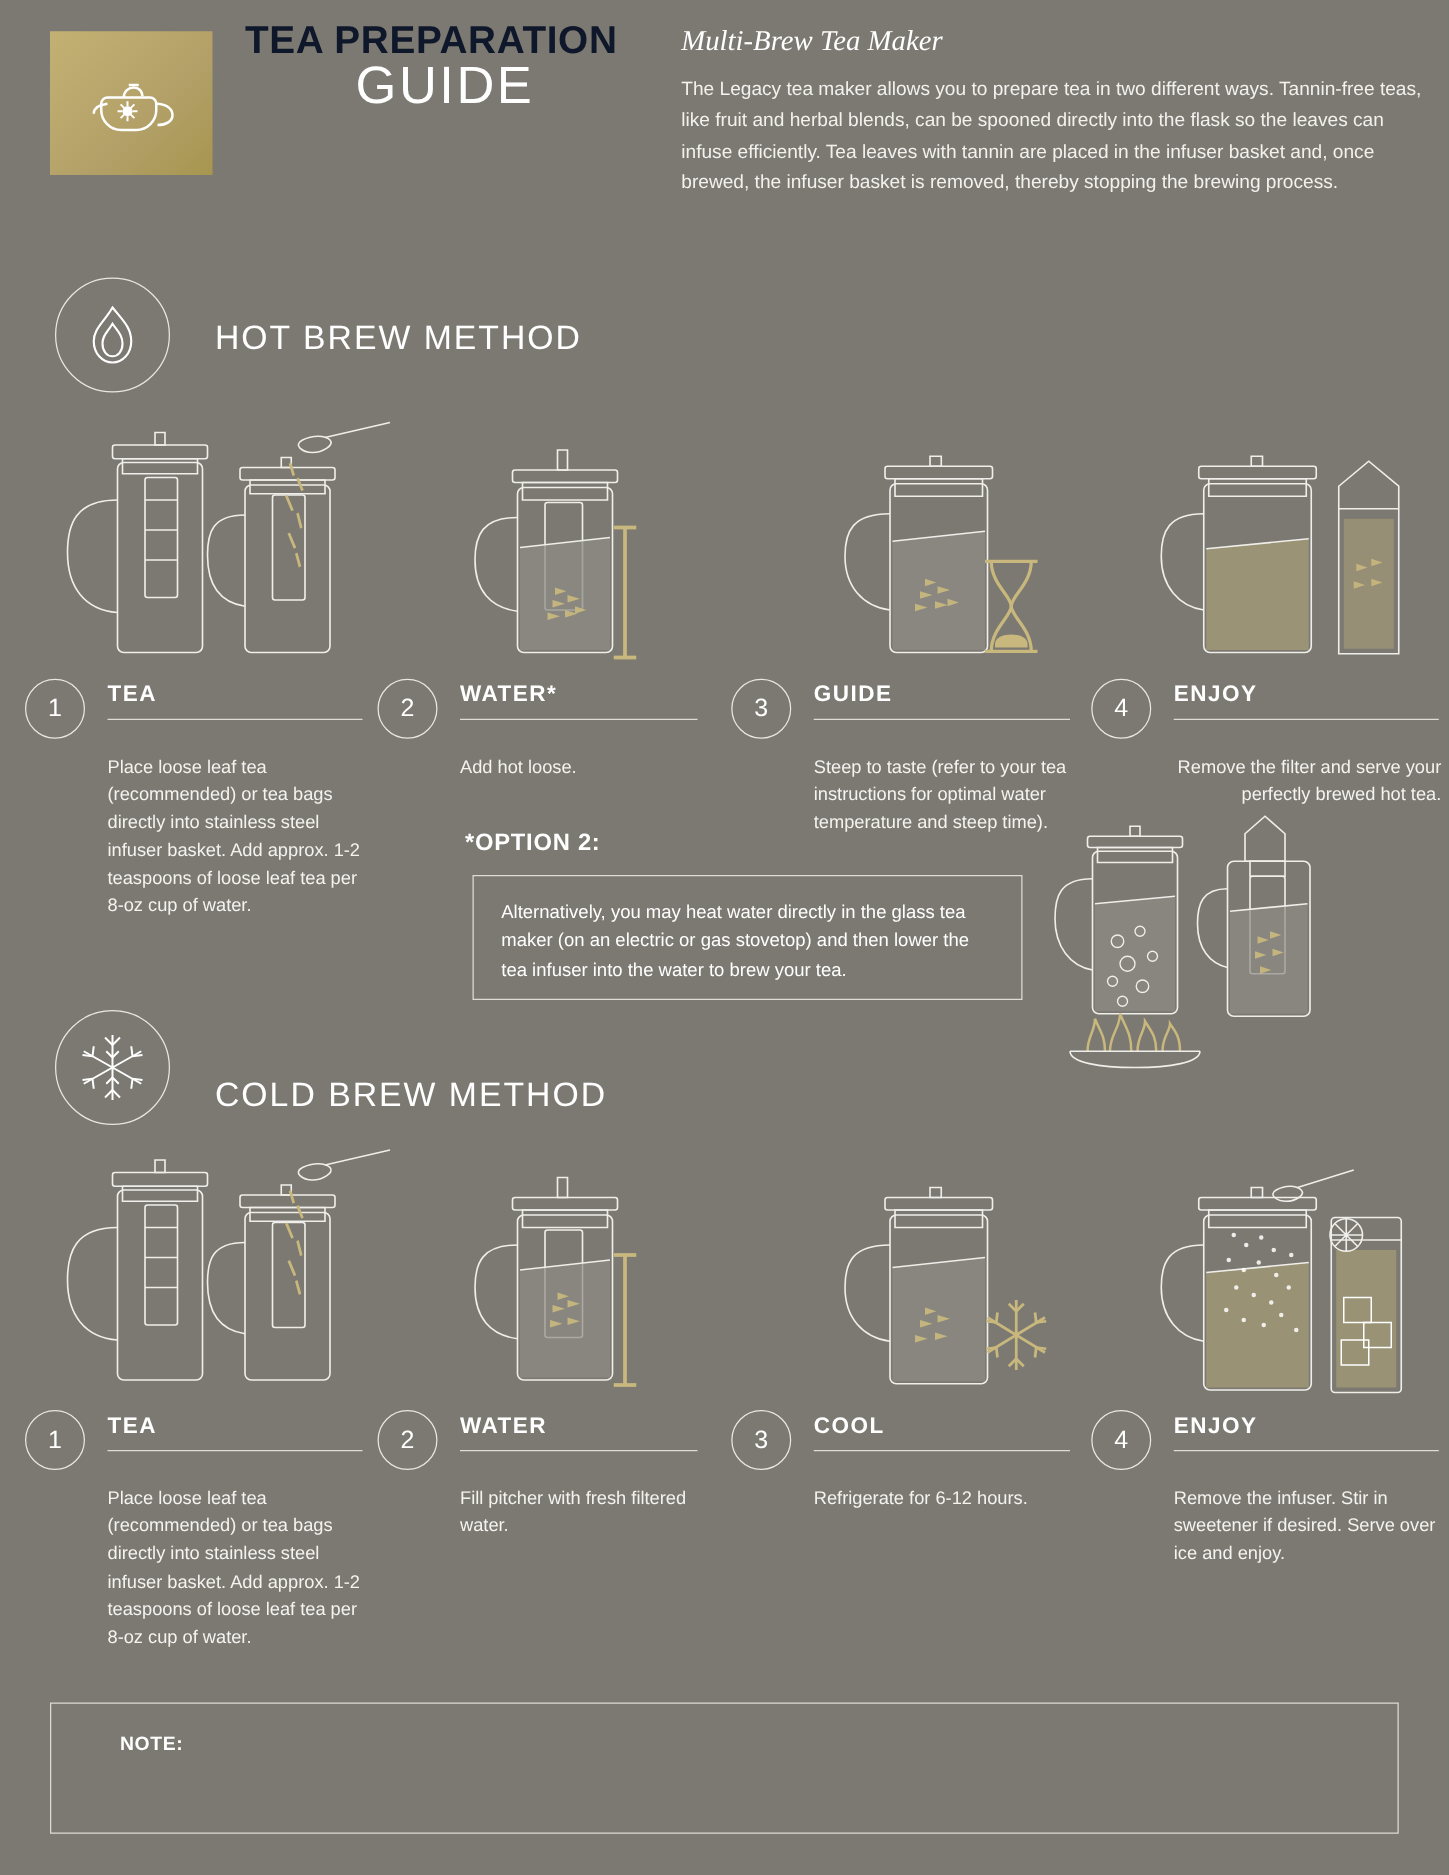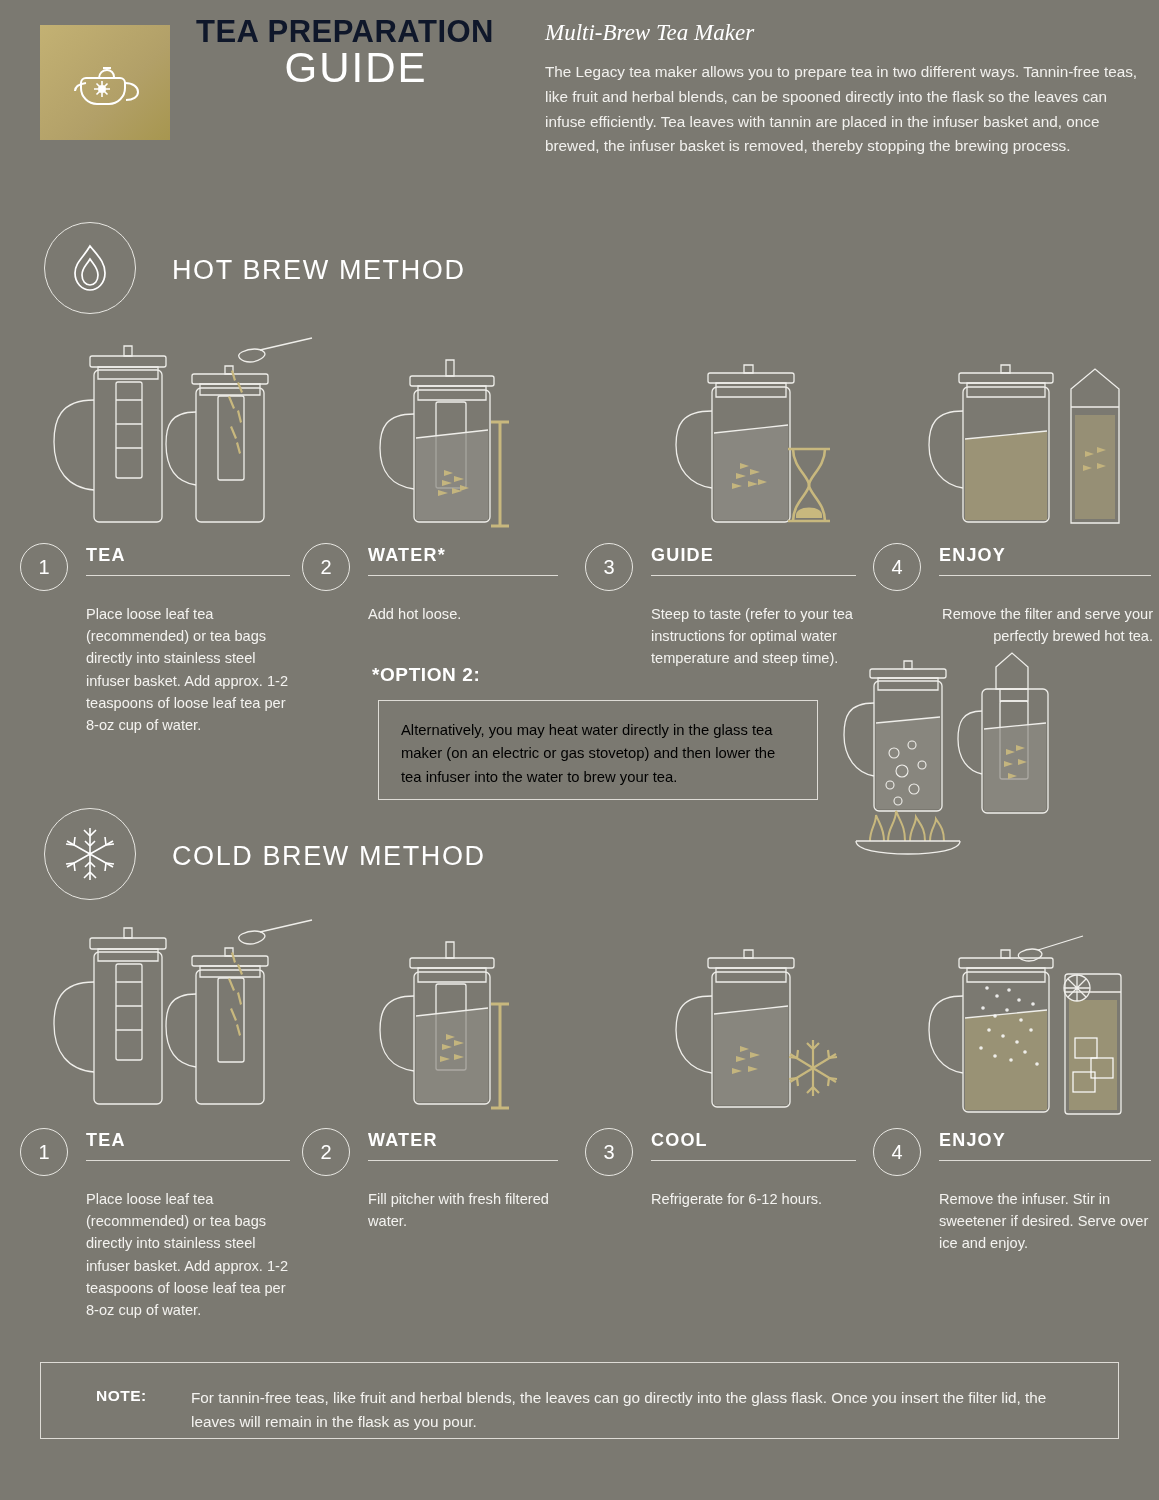--- a/index.html
+++ b/index.html
@@ -70,25 +70,25 @@
     font-size: 14.6px; line-height: 1.52; color: #f4f3f0; margin-top: 2px;
   }
 
   
   .opt-title {
     position: absolute; font-size: 19px; font-weight: bold; letter-spacing: 0.6px;
   }
   .opt-box {
     position: absolute; border: 1.2px solid #dedcd6; padding: 18px 22px;
   }
-  .opt-box p { margin: 0; font-size: 14.8px; line-height: 1.58; color: #000000; }
+  .opt-box p { margin: 0; font-size: 14.8px; line-height: 1.58; color: #ffffff; }
 
   
   .note-box {
-    position: absolute; left: 40px; top: 1362px; width: 1079px; height: 77px;
+    position: absolute; left: 40px; top: 1362px; width: 1079px; height: 105px;
     border: 1.2px solid #dedcd6;
   }
   .note-label {
     position: absolute; left: 55px; top: 24px;
     font-size: 15.5px; font-weight: bold; letter-spacing: 0.5px;
   }
   .note-text {
     position: absolute; left: 150px; top: 23px; width: 900px;
     font-size: 15.3px; line-height: 1.58; color: #f4f3f0;
   }
@@ -376,21 +376,21 @@
         <g stroke="#ffffff" stroke-width="1.6" fill="none">
           <path d="M28 2 V54 M5 15 L51 41 M5 41 L51 15"></path>
           <path d="M28 10 l-6 -6 M28 10 l6 -6 M28 46 l-6 6 M28 46 l6 6"></path>
           <path d="M12 19 l-8 -1 M12 19 l1 -8 M44 37 l8 1 M44 37 l-1 8"></path>
           <path d="M12 37 l-8 1 M12 37 l1 8 M44 19 l8 -1 M44 19 l-1 -8"></path>
           <path d="M28 20 l-5 -5 M28 20 l5 -5 M28 36 l-5 5 M28 36 l5 5"></path>
         </g>
       </svg>
     </span>
   </div>
-  <div class="sec-title" style="left:172px; top:841px;">COLD BREW METHOD</div>
+  <div class="sec-title" style="left:172px; top:861px;">COLD BREW METHOD</div>
 
   <div class="ill" style="left:20px; top:912px;">
     <svg width="280" height="200" viewBox="0 0 280 200">
       <g fill="none" stroke="#efeeea" stroke-width="1.3">
         <rect x="74" y="40" width="68" height="152" rx="5"></rect>
         <path d="M74 70 C40 70 34 90 34 112 C34 140 48 158 74 160"></path>
         <rect x="70" y="26" width="76" height="11" rx="2"></rect>
         <path d="M104 16 h8 v10 h-8 z"></path>
         <path d="M78 37 h60 v12 h-60 z"></path>
         <rect x="96" y="52" width="26" height="96" rx="2"></rect>
@@ -561,16 +561,15 @@
     <div class="step-head">
       <div class="step-num">4</div>
       <div class="step-label">ENJOY</div>
       <div class="step-rule" style="width:212px;"></div>
     </div>
     <div class="step-body" style="padding-left:66px;">Remove the infuser. Stir in sweetener if desired. Serve over ice and enjoy.</div>
   </div>
 
   <div class="note-box">
     <div class="note-label">NOTE:</div>
-    <div class="note-text">For tannin-free teas, like fruit and herbal blends, the leaves can go directly into the glass flask. Once you insert the filter lid, the leaves will remain in the flask as you pour.</div>
   </div>
 
 </div>
 
 </body></html>

